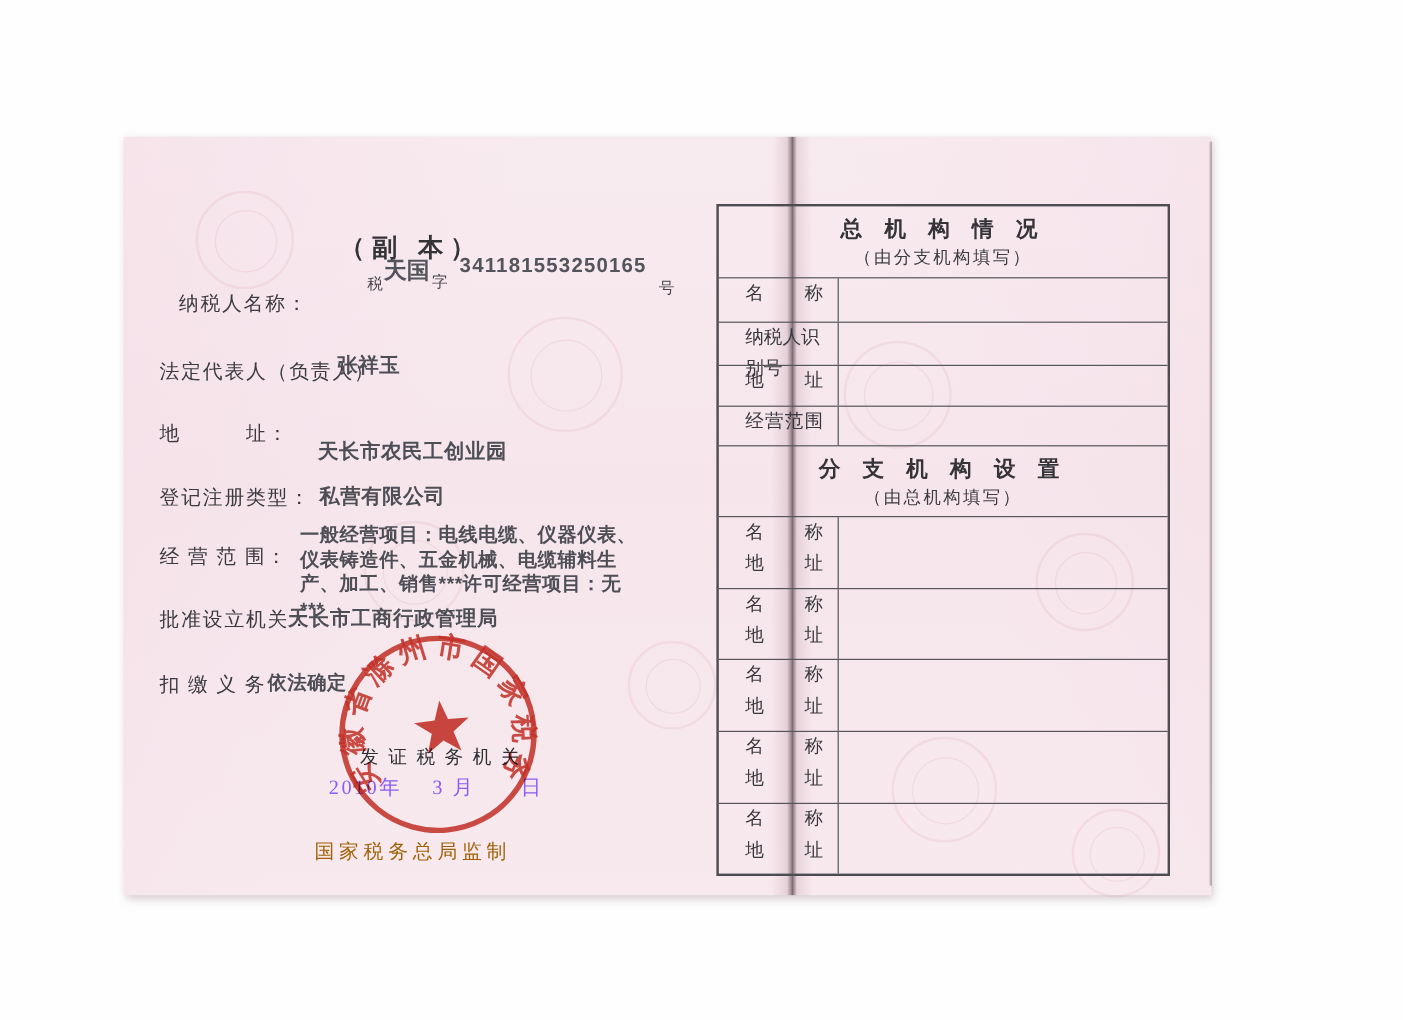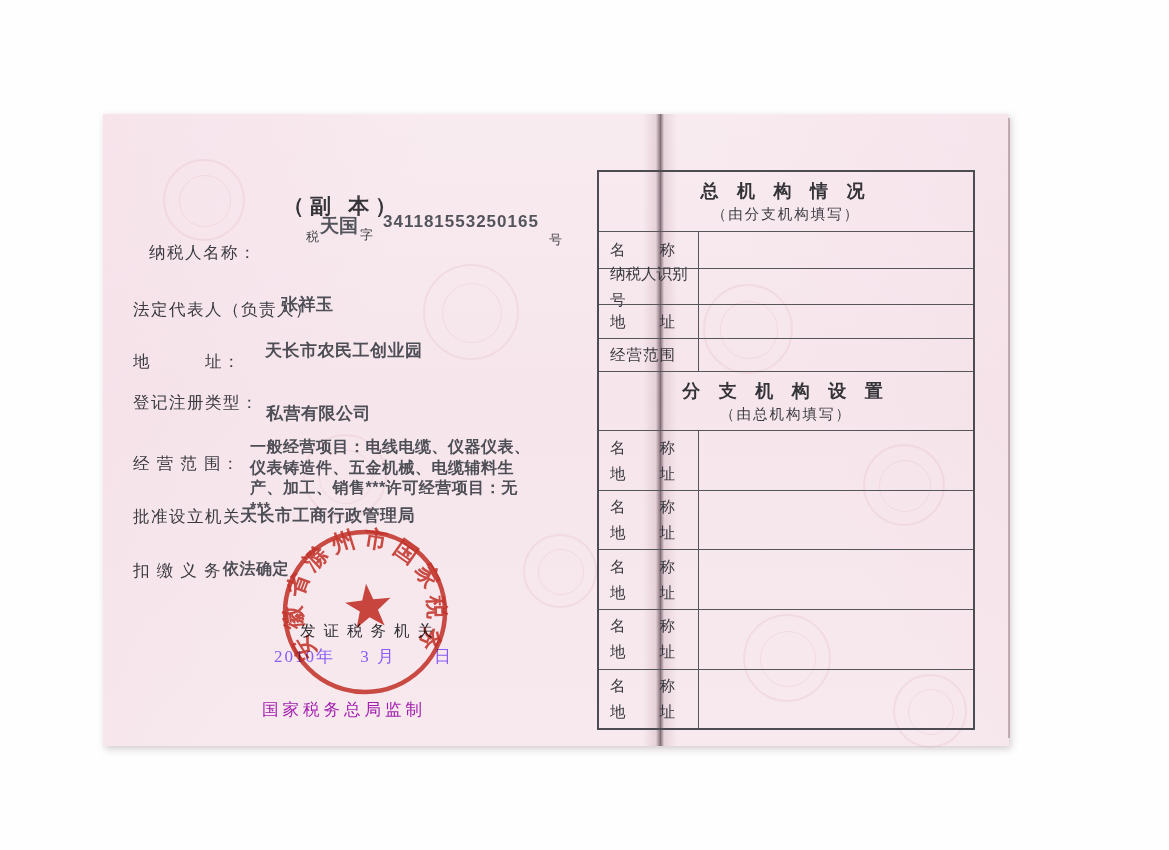--- a/index.html
+++ b/index.html
@@ -22,33 +22,33 @@
   .title{font-size:31px;font-weight:bold;letter-spacing:10px;color:#2e2e34;}
   .subtitle{font-size:21px;font-weight:bold;letter-spacing:6px;color:#333338;}
   .small{font-size:13px;color:#44444a;}
   .typed{font-family:"Liberation Sans",sans-serif;font-weight:bold;color:#54545c;}
   .flabel{font-size:16.5px;letter-spacing:1.5px;color:#3a3a40;}
   .fvalue{font-family:"Liberation Sans",sans-serif;font-weight:bold;font-size:17px;
           color:#4e4e56;letter-spacing:.5px;}
   .block{width:282px;line-height:20.5px;}
   .issuer{font-size:15.5px;letter-spacing:8px;color:#2f2f34;}
   .dateline{font-size:17px;letter-spacing:2px;color:#8b5cf6;}
-  .footer{font-size:16.5px;letter-spacing:4px;color:#a21caf;}
+  .footer{font-size:16.5px;letter-spacing:4px;color:#a16207;}
   .stampbox{position:absolute;left:277px;top:524px;width:176px;height:176px;
             transform:rotate(-6deg);mix-blend-mode:multiply;opacity:.92;}
   
   .tbl{position:absolute;left:597px;top:153px;width:378px;height:560px;
        border:2px solid #4c4c52;box-sizing:border-box;display:flex;flex-direction:column;margin-top:17px;}
   .trow{display:flex;border-top:1px solid #55555b;box-sizing:border-box;}
   .trow:first-child{border-top:none;}
   .thead{flex-direction:column;align-items:center;justify-content:center;}
   .sect-title{font-size:18px;font-weight:bold;letter-spacing:7px;color:#333338;}
   .sect-sub{font-size:14.5px;letter-spacing:2px;color:#3c3c42;margin-top:2px;}
   .cl{width:100px;border-right:1px solid #55555b;box-sizing:border-box;
-      display:flex;flex-direction:column;justify-content:center;padding-left:11px;}
+      display:flex;flex-direction:column;padding-left:22px;}
   .cr{flex:1;}
   .rlabel{font-size:15.5px;letter-spacing:1px;color:#38383e;line-height:26px;}
   .edge-r{position:absolute;right:-1px;top:4px;width:2px;height:620px;background:rgba(100,65,80,.35);}
 </style>
 </head>
 <body>
 
 <div class="scan">
   <div class="cert">
 
@@ -73,23 +73,23 @@
     <span class="t typed" style="left:383px;top:212px;font-size:17px;letter-spacing:1px;">341181553250165</span>
     <span class="t small" style="left:549px;top:231px;">号</span>
   </div>
 
   <span class="t flabel" style="left:133px;top:242px;margin-left:16px;">纳税人名称：</span>
 
   <span class="t flabel" style="left:133px;top:299px;">法定代表人（负责人）</span>
   <span class="t fvalue" style="left:281px;top:293px;">张祥玉</span>
 
   <span class="t flabel" style="left:133px;top:351px;">地　　　址：</span>
-  <span class="t fvalue" style="left:265px;top:339px;">天长市农民工创业园</span>
+  <span class="t fvalue" style="left:265px;top:365px;">天长市农民工创业园</span>
 
-  <span class="t flabel" style="left:133px;top:392px;">登记注册类型：</span>
+  <span class="t flabel" style="left:133px;top:404px;">登记注册类型：</span>
   <span class="t fvalue" style="left:266px;top:402px;">私营有限公司</span>
 
   <span class="t flabel" style="left:133px;top:453px;">经 营 范 围：</span>
   <span class="t fvalue block" style="left:250px;top:437px;font-size:16px;">一般经营项目：电线电缆、仪器仪表、仪表铸造件、五金机械、电缆辅料生产、加工、销售***许可经营项目：无***</span>
 
   <span class="t flabel" style="left:133px;top:506px;">批准设立机关：</span>
   <span class="t fvalue" style="left:240px;top:504px;">天长市工商行政管理局</span>
 
   <span class="t flabel" style="left:133px;top:560px;">扣 缴 义 务：</span>
   <span class="t fvalue" style="left:223px;top:559px;font-size:16px;">依法确定</span>

